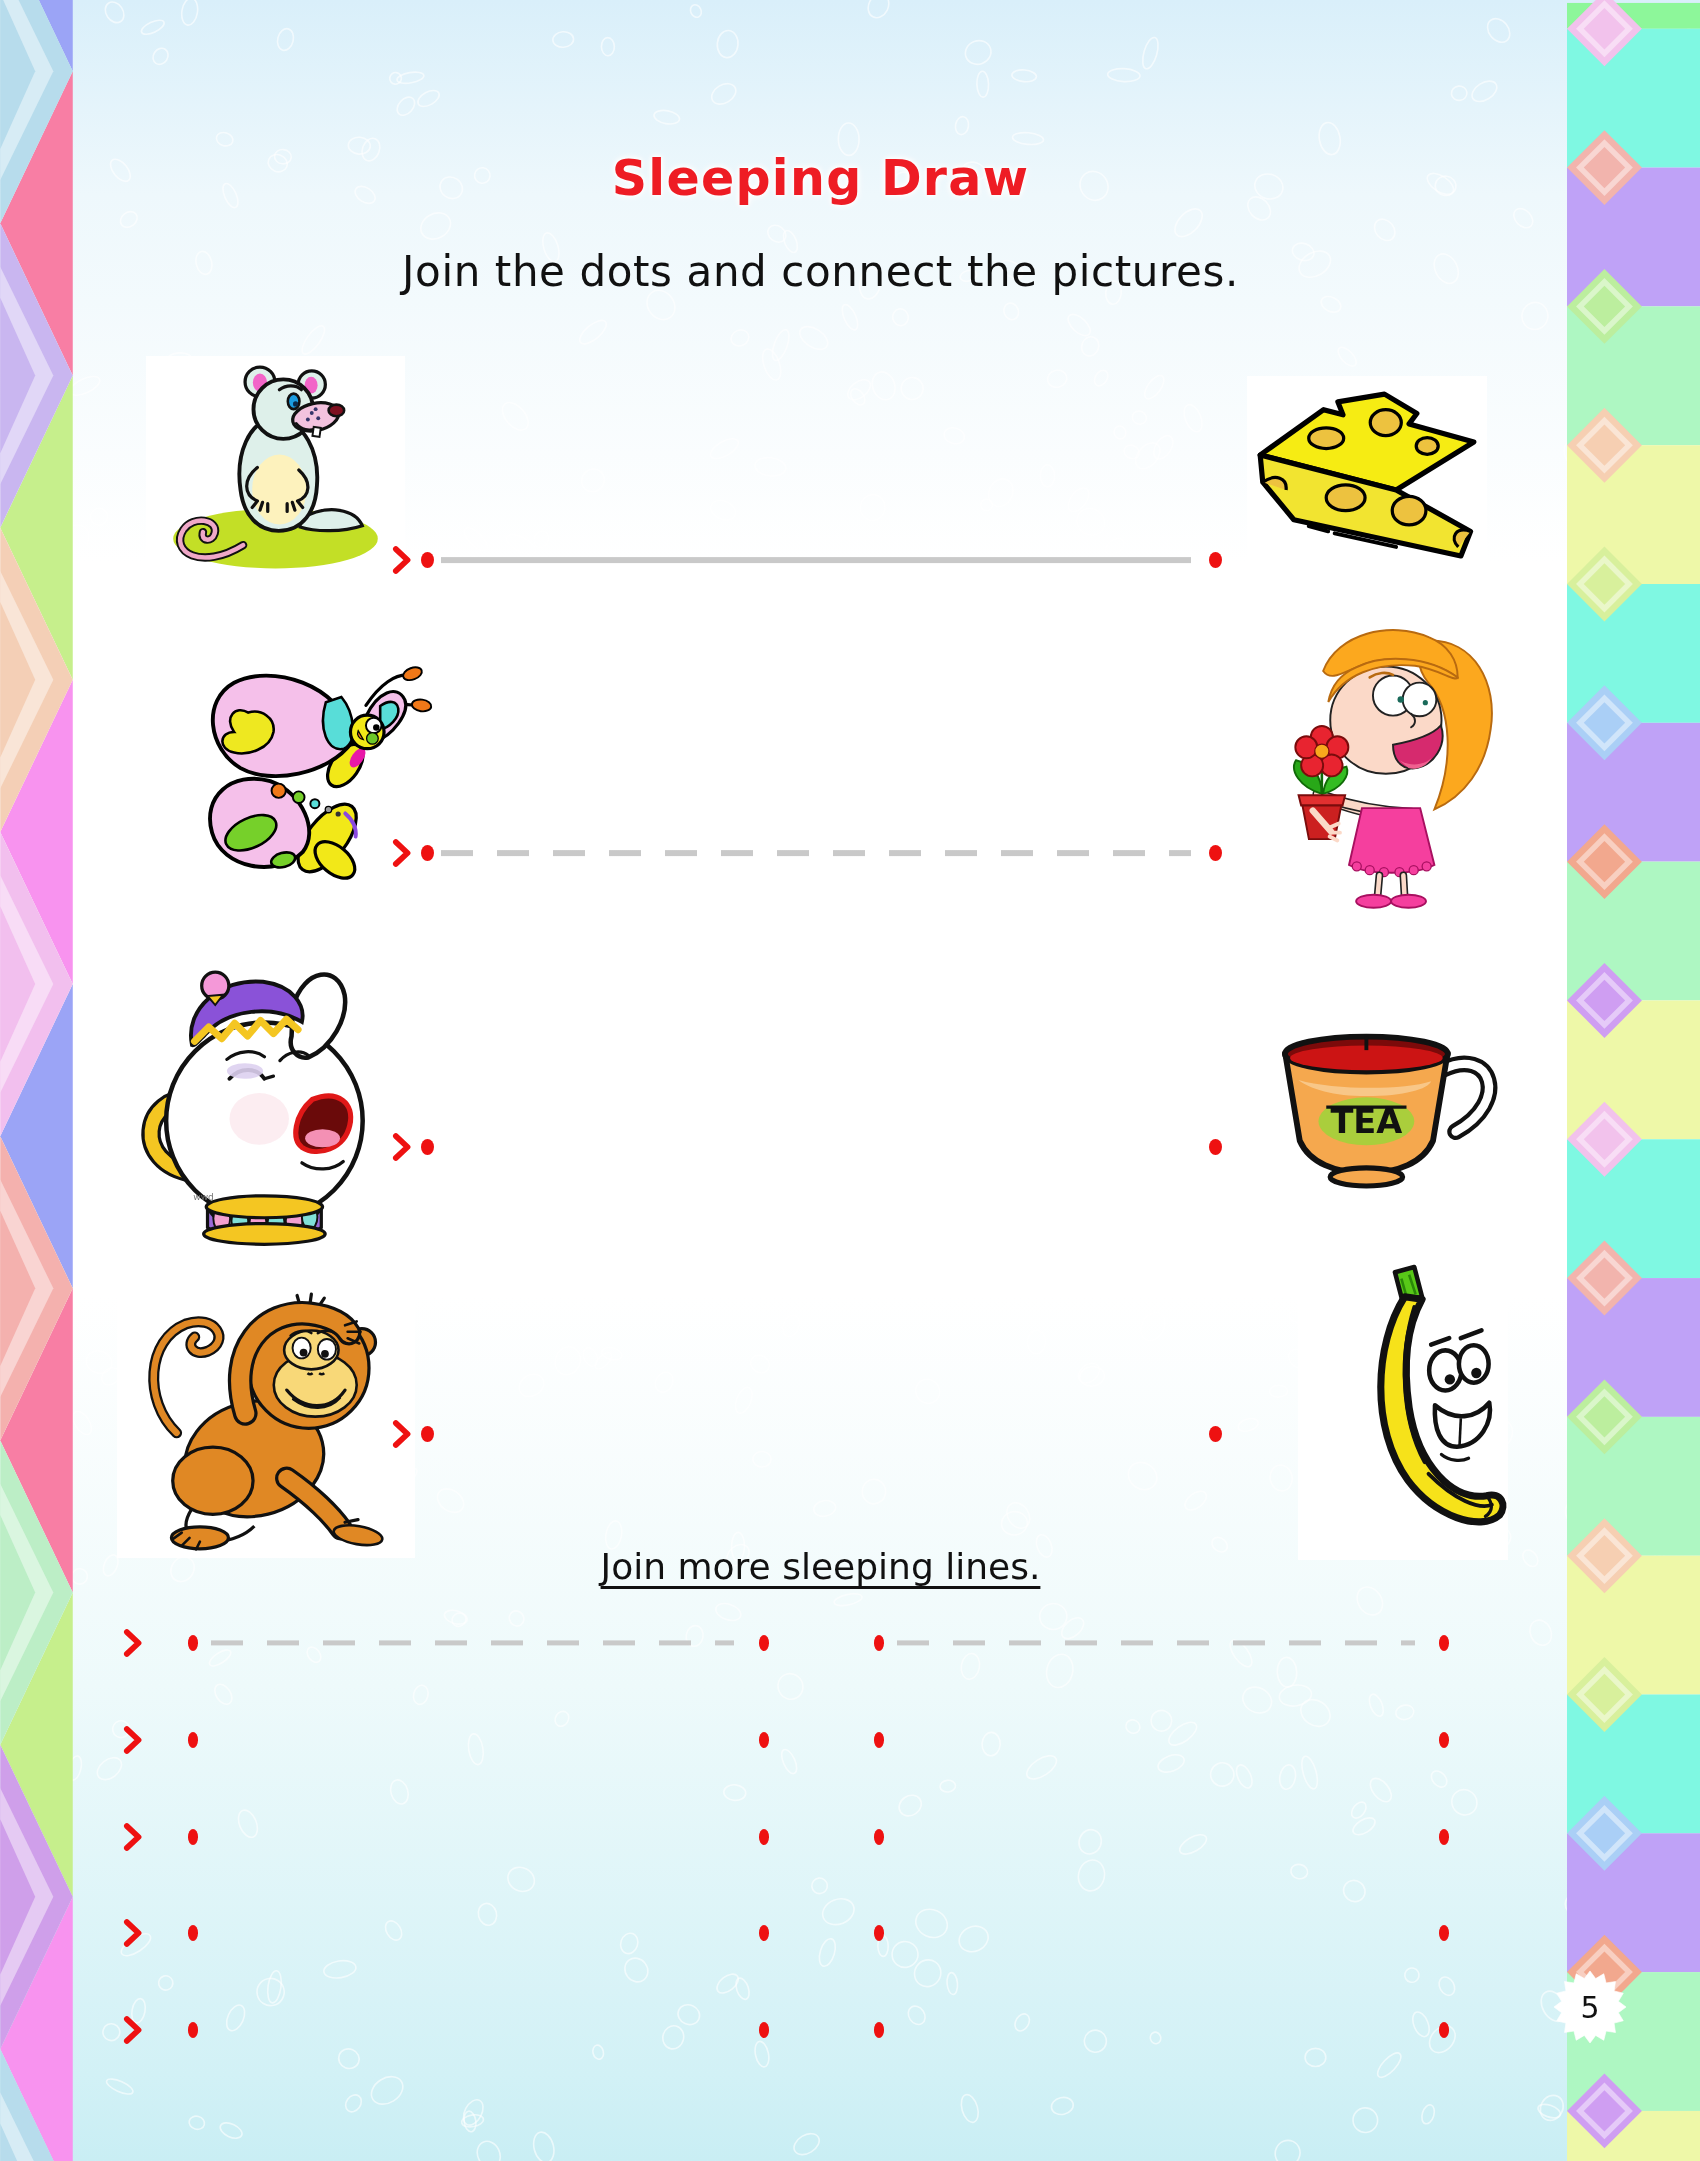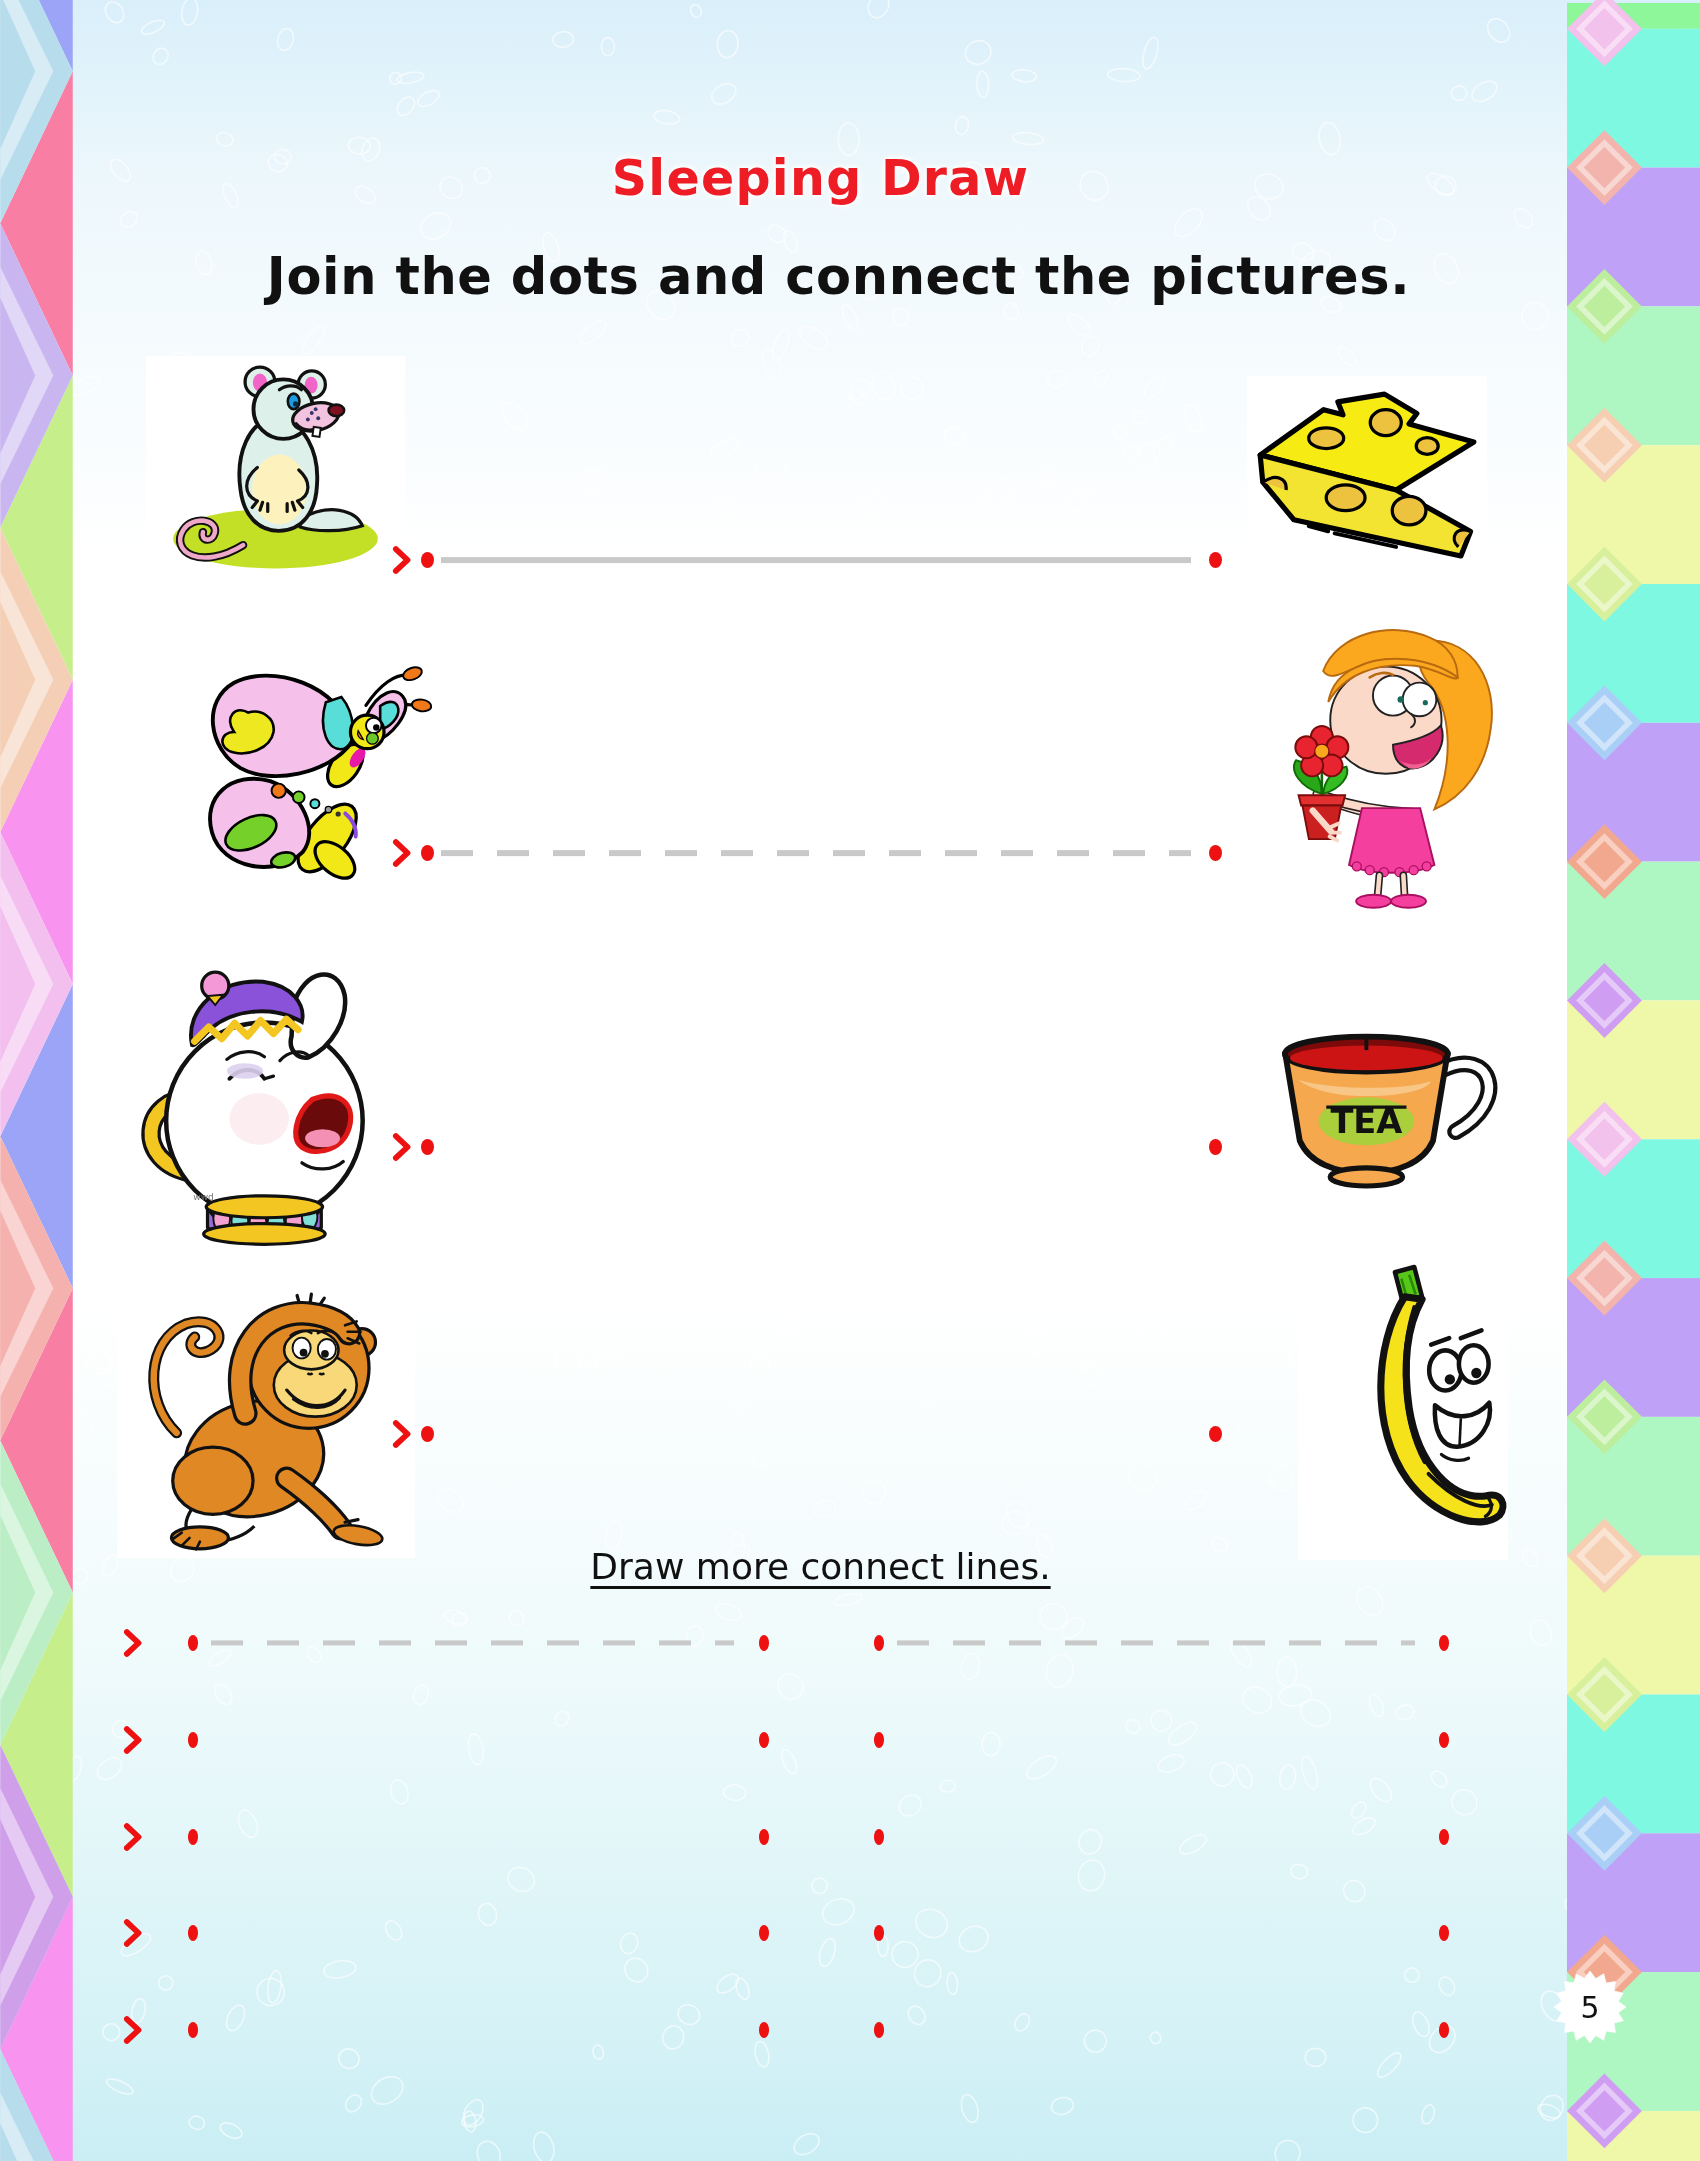--- a/index.html
+++ b/index.html
@@ -12,21 +12,21 @@
   #texture{position:absolute;left:0;top:0;z-index:0;}
   #border-left{position:absolute;left:0;top:0;z-index:5;}
   #border-right{position:absolute;left:1567px;top:0;z-index:5;}
   .headline{
     position:absolute;left:73px;width:1495px;text-align:center;z-index:2;
     color:#ee1c24;font-size:49px;font-weight:bold;letter-spacing:1.3px;
     text-shadow:0 0 3.9px #fff,0 0 6.5px #fff,0 0 9px #fff;
   }
   .instruction{
     position:absolute;left:73px;width:1495px;text-align:center;z-index:2;
-    color:#111;font-size:51px;font-weight:bold;letter-spacing:0.6px;margin-left:18px;
+    color:#111;font-size:42px;font-weight:normal;letter-spacing:0.6px;
   }
   .practice-heading{
     position:absolute;left:73px;width:1495px;text-align:center;z-index:2;
     color:#111;font-size:36px;text-decoration:underline;text-decoration-thickness:2.6px;text-underline-offset:6.5px;
   }
   .pic{position:absolute;background:#fff;z-index:2;}
   .connector{position:absolute;z-index:2;}
   .chev{position:absolute;left:0;top:50%;transform:translateY(-50%);}
   .dot{position:absolute;top:50%;transform:translateY(-50%);width:13px;height:16px;border-radius:50%;background:#ee1111;}
   .gline{position:absolute;top:50%;transform:translateY(-50%);height:5.8px;background:#c9c9c9;}
@@ -818,21 +818,21 @@
 
   <div class="connector" style="left:392px;top:1420px;width:832px;height:28.5px;">
     <svg class="chev" width="19.4" height="28.5" viewBox="0 0 30 44">
       <polyline points="6,5 24,22 6,39" fill="none" stroke="#ee1111" stroke-width="9" stroke-linecap="round" stroke-linejoin="round"></polyline>
     </svg>
     <span class="dot" style="left:28.5px;"></span>
 
     <span class="dot" style="left:817px;"></span>
   </div>
 
-  <div class="practice-heading" style="top:1546px;">Draw more connect lines.</div>
+  <div class="practice-heading" style="top:1546px;">Join more sleeping lines.</div>
 
   <div class="connector" style="left:123px;top:1629px;width:648px;height:28.5px;">
     <svg class="chev" width="19.4" height="28.5" viewBox="0 0 30 44">
         <polyline points="6,5 24,22 6,39" fill="none" stroke="#ee1111" stroke-width="9" stroke-linecap="round" stroke-linejoin="round"></polyline>
       </svg>
     <span class="dot" style="left:65px;width:10.4px;"></span>
     <div class="gline dashed" style="left:88px;width:523px;height:5.2px;"></div>
     <span class="dot" style="left:636px;width:10.4px;"></span>
   </div>
   <div class="connector" style="left:874px;top:1629px;width:576px;height:28.5px;">

